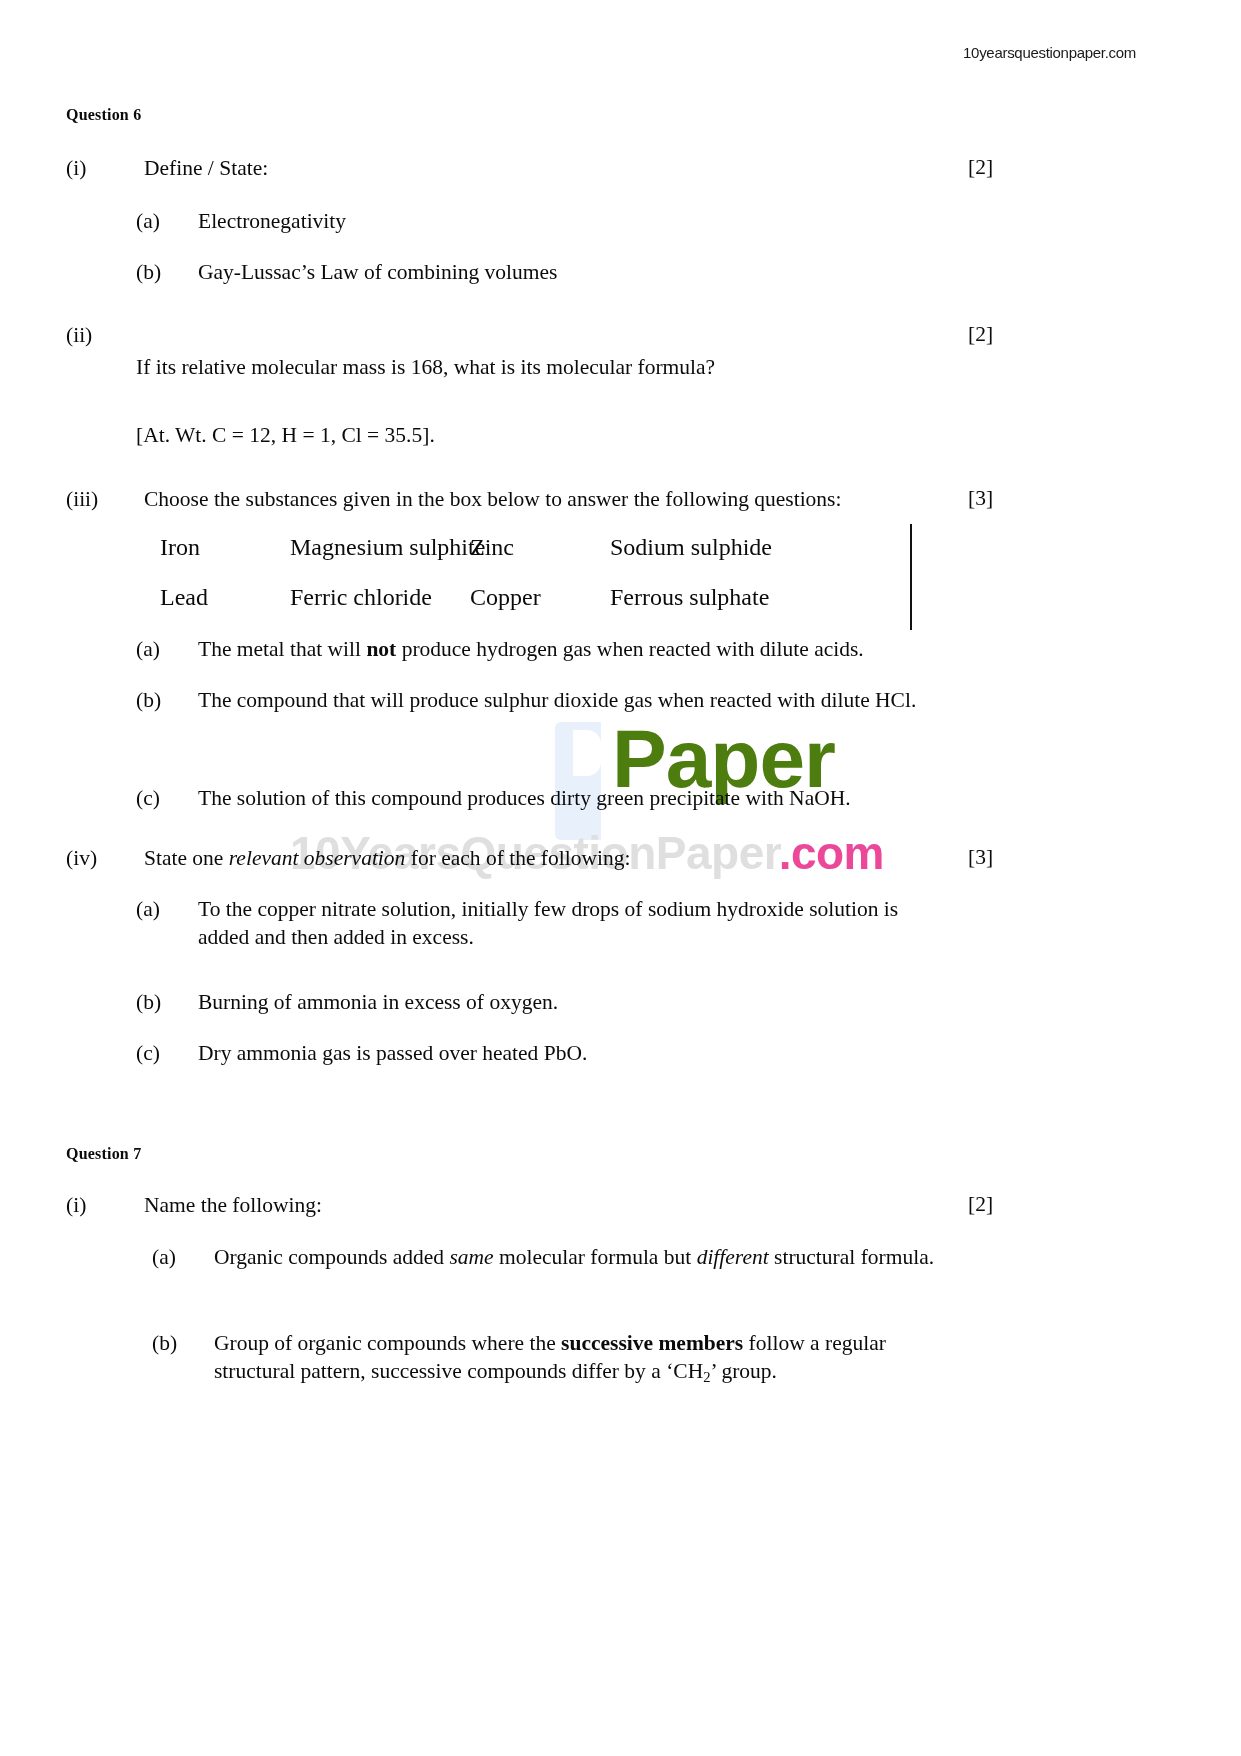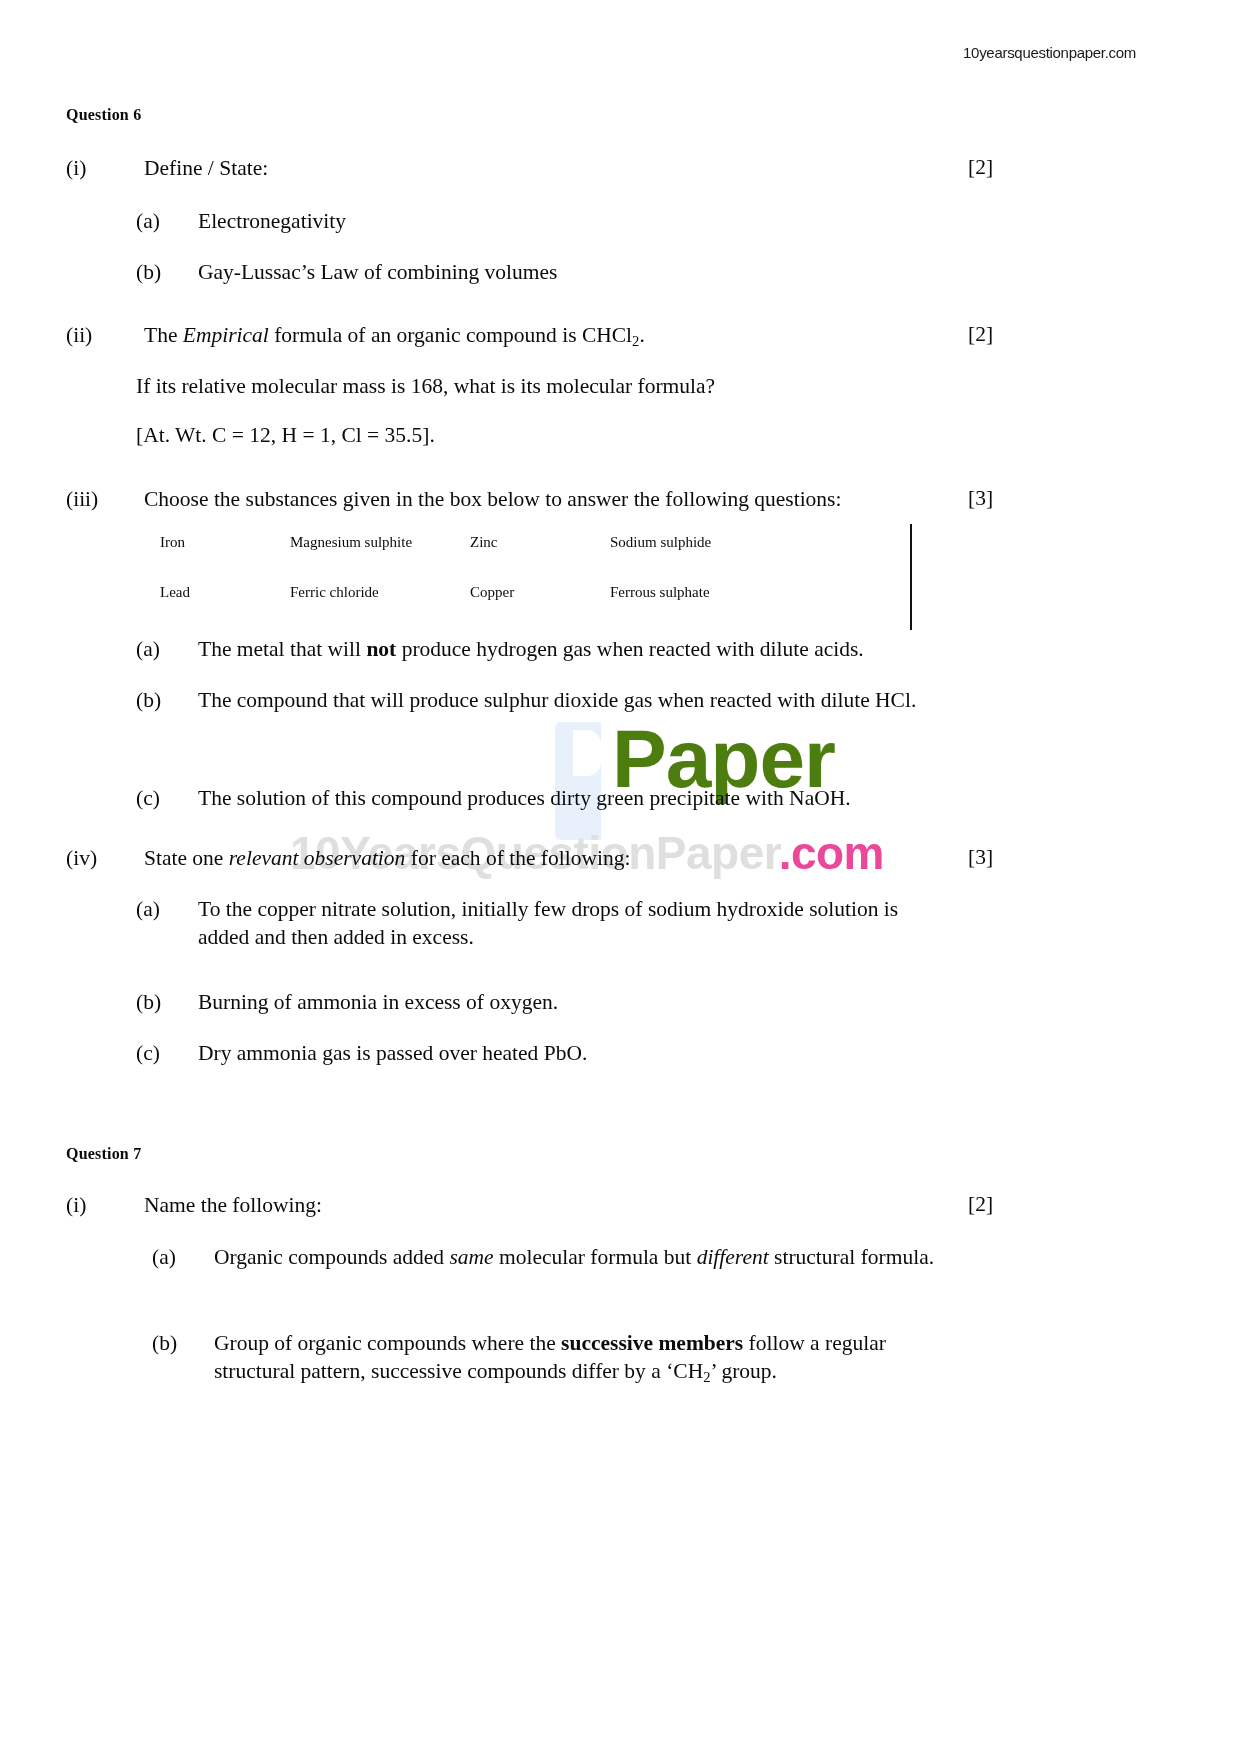--- a/index.html
+++ b/index.html
@@ -125,21 +125,21 @@
     text-align: left;
   }
 
   i, .ital { font-style: italic; }
   b, .bold { font-weight: 700; }
   sub { font-size: 0.68em; vertical-align: -0.28em; }
 
   
   .subbox {
     position: absolute;
-    font-size: 15px;
+    font-size: 24px;
   }
   .subbox .srow {
     display: flex;
     position: relative;
   }
   .subbox .cell {
     display: block;
     white-space: nowrap;
   }
   .box-rule {
@@ -176,25 +176,24 @@
       <span class="body-text">Electronegativity</span>
     </div>
 
     <div class="row" style="top:259px; left:136px; width:850px;">
       <span class="marker-alpha">(b)</span>
       <span class="body-text">Gay-Lussac’s Law of combining volumes</span>
     </div>
 
     <div class="row" style="top:322px; left:66px; width:900px;">
       <span class="marker-roman">(ii)</span>
-      <span class="body-text"><span>The </span><i>Empirical</i><span> formula of an organic compound is CHCl</span><sub>2</sub><span>.</span></span>
     </div>
     <div class="marks" style="top:322px; left:968px;">[2]</div>
 
-    <div class="row" style="top:373px; left:136px; width:880px;">
+    <div class="row" style="top:354px; left:136px; width:880px;">
       <span class="body-text">If its relative molecular mass is 168, what is its molecular formula?</span>
     </div>
 
     <div class="row" style="top:422px; left:136px; width:880px;">
       <span class="body-text">[At. Wt. C = 12, H = 1, Cl = 35.5].</span>
     </div>
 
     <div class="row" style="top:486px; left:66px; width:900px;">
       <span class="marker-roman">(iii)</span>
       <span class="body-text">Choose the substances given in the box below to answer the following questions:</span>

